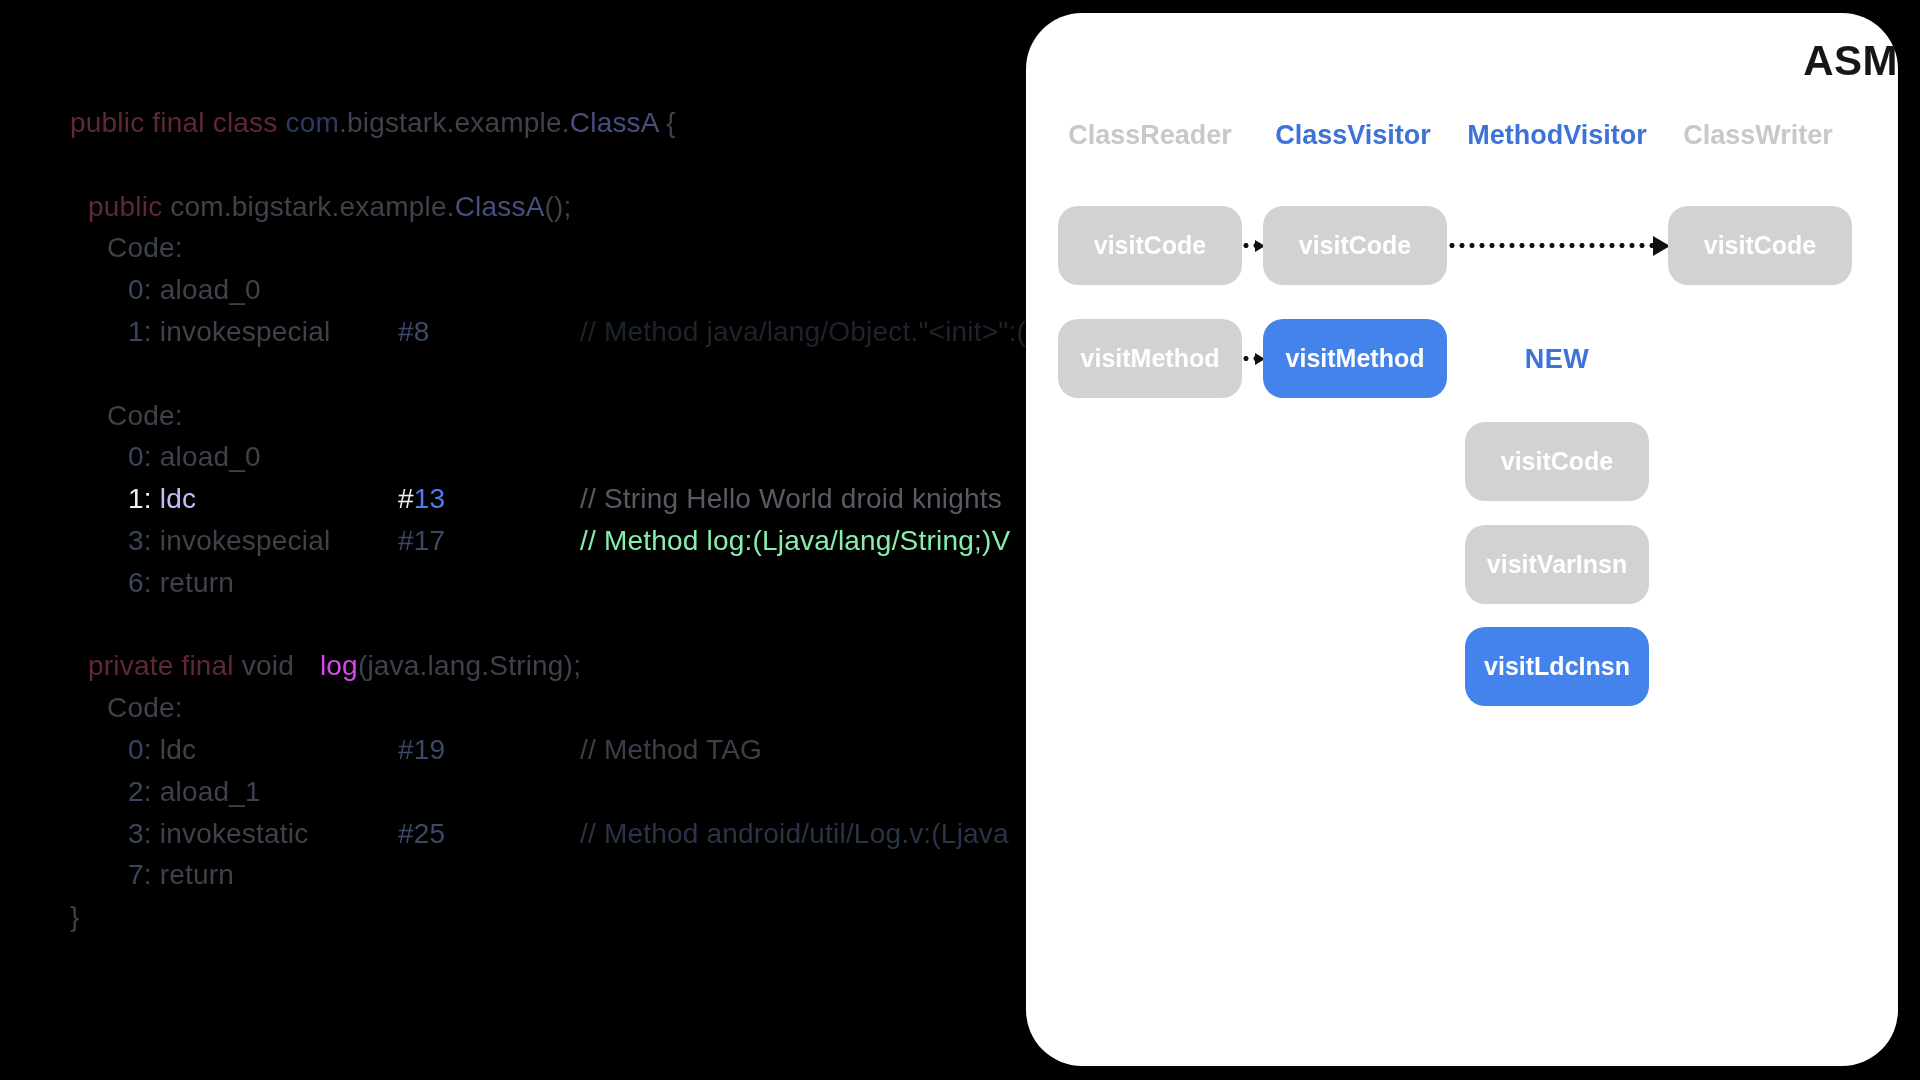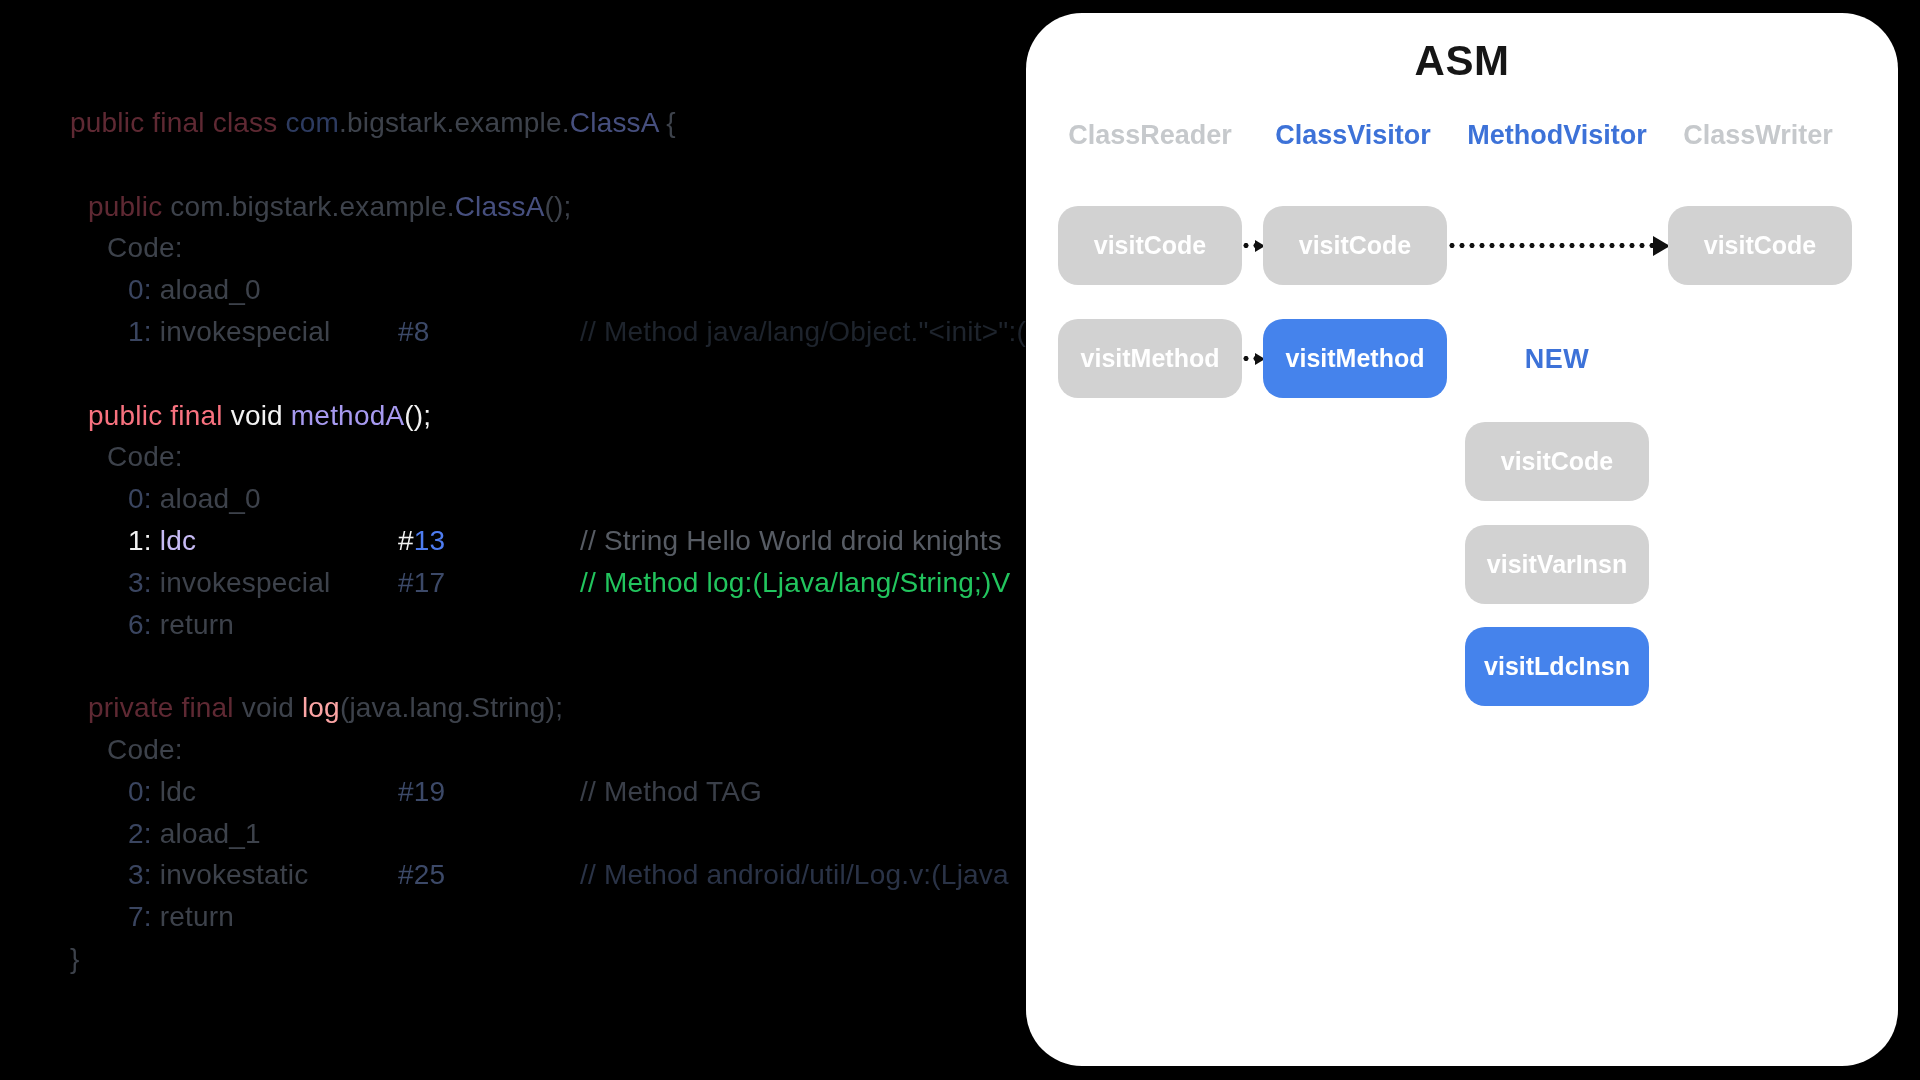--- a/index.html
+++ b/index.html
@@ -14,21 +14,21 @@
   }
   .cl{height:41.8px;white-space:nowrap;}
   .c1{display:inline-block;width:270px;}
   .c2{display:inline-block;width:182px;}
   
   .panel{
     position:absolute;left:1026px;top:13px;width:872px;height:1053px;
     background:#ffffff;border-radius:56px;z-index:2;
   }
   .asm-title{
-    position:absolute;top:24px;left:0;width:100%;text-align:center;
+    position:absolute;top:24px;left:0;width:100%;text-align:right;
     font-size:42px;font-weight:bold;color:#161616;letter-spacing:.5px;
   }
   .hdr{
     position:absolute;top:107px;transform:translateX(-50%);
     font-size:27px;font-weight:bold;white-space:nowrap;
   }
   .hdr.gray{color:#c6c9cc;}
   .hdr.blue{color:#3d72d8;}
   .box{
     position:absolute;width:184px;height:79px;border-radius:20px;
@@ -60,28 +60,27 @@
 <body>
 
 <div class="code">
     <div class="cl" style="padding-left: 0px;"><span style="color: rgb(95, 41, 51);">public final class </span><span style="color: rgb(45, 59, 96);">com</span><span style="color: rgb(61, 66, 75);">.bigstark.example.</span><span style="color: rgb(70, 79, 126);">ClassA</span><span style="color: rgb(61, 66, 75);"> {</span></div>
     <div class="cl"></div>
     <div class="cl" style="padding-left: 18px;"><span style="color: rgb(95, 41, 51);">public </span><span style="color: rgb(61, 66, 75);">com.bigstark.example.</span><span style="color: rgb(70, 79, 126);">ClassA</span><span style="color: rgb(61, 66, 75);">();</span></div>
     <div class="cl" style="padding-left: 37px;"><span style="color: rgb(61, 66, 75);">Code:</span></div>
     <div class="cl" style="padding-left: 58px;"><span class="c1"><span style="color: rgb(58, 69, 96);">0: </span><span style="color: rgb(61, 66, 75);">aload_0</span></span><span class="c2"></span><span class="c3"></span></div>
     <div class="cl" style="padding-left: 58px;"><span class="c1"><span style="color: rgb(58, 69, 96);">1: </span><span style="color: rgb(61, 66, 75);">invokespecial</span></span><span class="c2"><span style="color: rgb(60, 73, 104);">#8</span></span><span class="c3"><span style="color: rgb(30, 36, 45);">// Method java/lang/Object."&lt;init&gt;":()V</span></span></div>
     <div class="cl"></div>
-    <div class="cl" style="padding-left: 18px;"><span style="color: rgb(248, 114, 127);">public final </span><span style="color: rgb(242, 242, 242);">void </span><span style="color: rgb(167, 154, 240);">methodA</span><span style="color: rgb(242, 242, 242);">();</span></div>
     <div class="cl" style="padding-left: 37px;"><span style="color: rgb(61, 66, 75);">Code:</span></div>
     <div class="cl" style="padding-left: 58px;"><span class="c1"><span style="color: rgb(58, 69, 96);">0: </span><span style="color: rgb(61, 66, 75);">aload_0</span></span><span class="c2"></span><span class="c3"></span></div>
     <div class="cl" style="padding-left: 58px;"><span class="c1"><span style="color: rgb(242, 242, 242);">1: </span><span style="color: rgb(199, 187, 245);">ldc</span></span><span class="c2"><span style="color: rgb(242, 242, 242);">#</span><span style="color: rgb(78, 124, 240);">13</span></span><span class="c3"><span style="color: rgb(87, 92, 100);">// String Hello World droid knights</span></span></div>
-    <div class="cl" style="padding-left: 58px;"><span class="c1"><span style="color: rgb(58, 69, 96);">3: </span><span style="color: rgb(61, 66, 75);">invokespecial</span></span><span class="c2"><span style="color: rgb(60, 73, 104);">#17</span></span><span class="c3"><span style="color: #22c55e;">// Method log:(Ljava/lang/String;)V</span></span></div>
+    <div class="cl" style="padding-left: 58px;"><span class="c1"><span style="color: rgb(58, 69, 96);">3: </span><span style="color: rgb(61, 66, 75);">invokespecial</span></span><span class="c2"><span style="color: rgb(60, 73, 104);">#17</span></span><span class="c3"><span style="color: #86efac;">// Method log:(Ljava/lang/String;)V</span></span></div>
     <div class="cl" style="padding-left: 58px;"><span class="c1"><span style="color: rgb(58, 69, 96);">6: </span><span style="color: rgb(61, 66, 75);">return</span></span><span class="c2"></span><span class="c3"></span></div>
     <div class="cl"></div>
-    <div class="cl" style="padding-left: 18px;"><span style="color: rgb(95, 41, 51);">private final </span><span style="color: rgb(61, 66, 75);">void </span><span style="color: #fca5a5;">log</span><span style="color: rgb(61, 66, 75);">(java.lang.String);</span></div>
+    <div class="cl" style="padding-left: 18px;"><span style="color: rgb(95, 41, 51);">private final </span><span style="color: rgb(61, 66, 75);">void </span><span style="color: #d946ef; margin-left: 18px;">log</span><span style="color: rgb(61, 66, 75);">(java.lang.String);</span></div>
     <div class="cl" style="padding-left: 37px;"><span style="color: rgb(61, 66, 75);">Code:</span></div>
     <div class="cl" style="padding-left: 58px;"><span class="c1"><span style="color: rgb(58, 69, 96);">0: </span><span style="color: rgb(61, 66, 75);">ldc</span></span><span class="c2"><span style="color: rgb(60, 73, 104);">#19</span></span><span class="c3"><span style="color: rgb(58, 63, 73);">// Method TAG</span></span></div>
     <div class="cl" style="padding-left: 58px;"><span class="c1"><span style="color: rgb(58, 69, 96);">2: </span><span style="color: rgb(61, 66, 75);">aload_1</span></span><span class="c2"></span><span class="c3"></span></div>
     <div class="cl" style="padding-left: 58px; text-decoration: underline;"><span class="c1"><span style="color: rgb(58, 69, 96);">3: </span><span style="color: rgb(61, 66, 75);">invokestatic</span></span><span class="c2"><span style="color: rgb(60, 73, 104);">#25</span></span><span class="c3"><span style="color: rgb(42, 51, 71);">// Method android/util/Log.v:(Ljava</span></span></div>
     <div class="cl" style="padding-left: 58px;"><span class="c1"><span style="color: rgb(58, 69, 96);">7: </span><span style="color: rgb(61, 66, 75);">return</span></span><span class="c2"></span><span class="c3"></span></div>
     <div class="cl" style="padding-left: 0px;"><span style="color: rgb(61, 66, 75);">}</span></div>
   </div>
 
 <div class="panel">
   <div class="asm-title">ASM</div>

